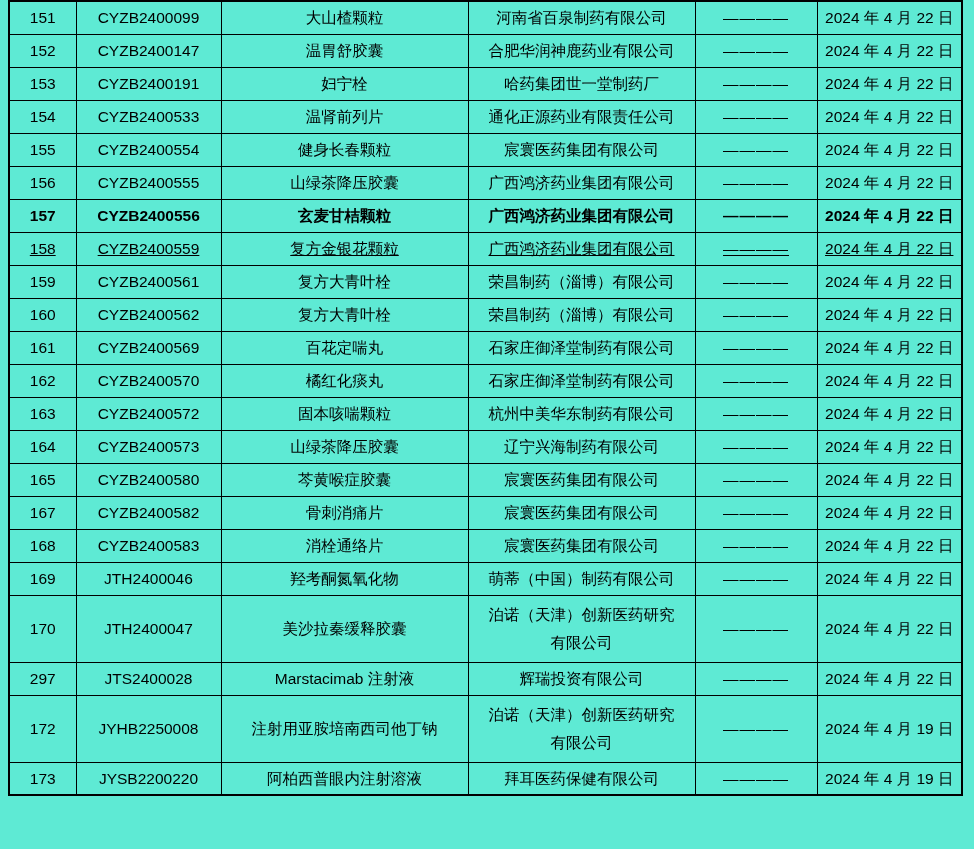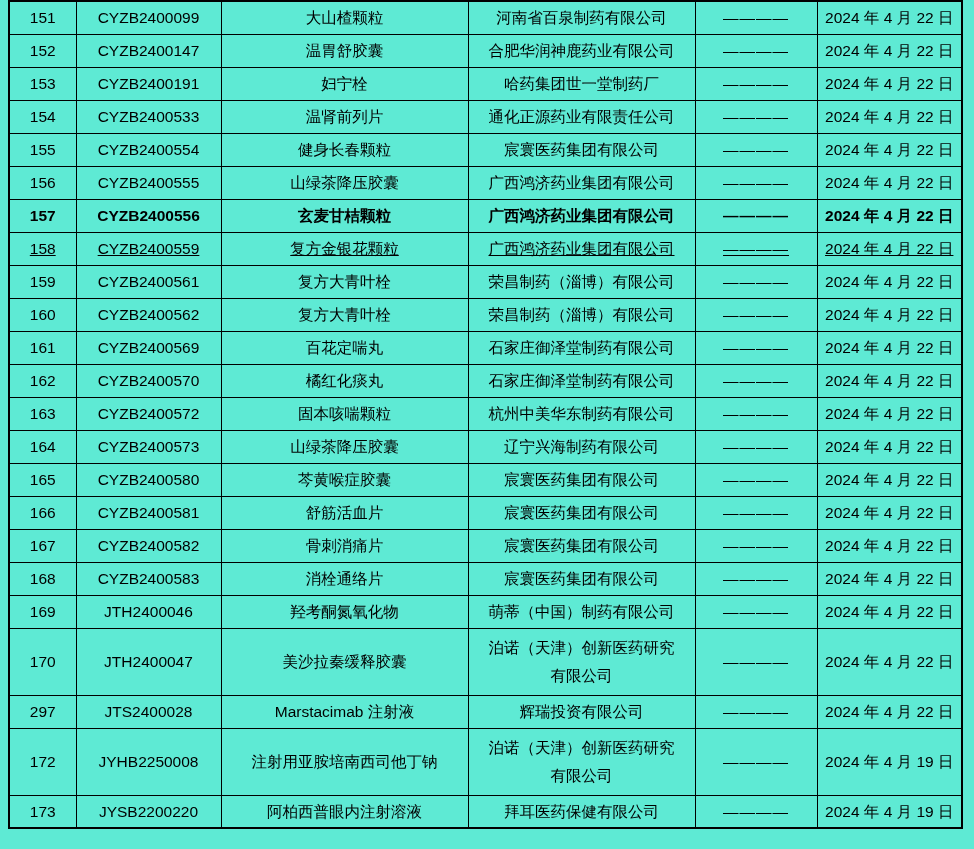--- a/index.html
+++ b/index.html
@@ -165,28 +165,20 @@
         </tr>
         <tr style="height: 33px;">
           <td class="cell-row-number">165</td>
           <td class="cell-acceptance-number">CYZB2400580</td>
           <td class="cell-drug-name">芩黄喉症胶囊</td>
           <td class="cell-company-name">宸寰医药集团有限公司</td>
           <td class="cell-note">————</td>
           <td class="cell-approval-date">2024 年 4 月 22 日</td>
         </tr>
         <tr style="height: 33px;">
-          <td class="cell-row-number">166</td>
-          <td class="cell-acceptance-number">CYZB2400581</td>
-          <td class="cell-drug-name">舒筋活血片</td>
-          <td class="cell-company-name">宸寰医药集团有限公司</td>
-          <td class="cell-note">————</td>
-          <td class="cell-approval-date">2024 年 4 月 22 日</td>
-        </tr>
-        <tr style="height: 33px;">
           <td class="cell-row-number">167</td>
           <td class="cell-acceptance-number">CYZB2400582</td>
           <td class="cell-drug-name">骨刺消痛片</td>
           <td class="cell-company-name">宸寰医药集团有限公司</td>
           <td class="cell-note">————</td>
           <td class="cell-approval-date">2024 年 4 月 22 日</td>
         </tr>
         <tr style="height: 33px;">
           <td class="cell-row-number">168</td>
           <td class="cell-acceptance-number">CYZB2400583</td>

